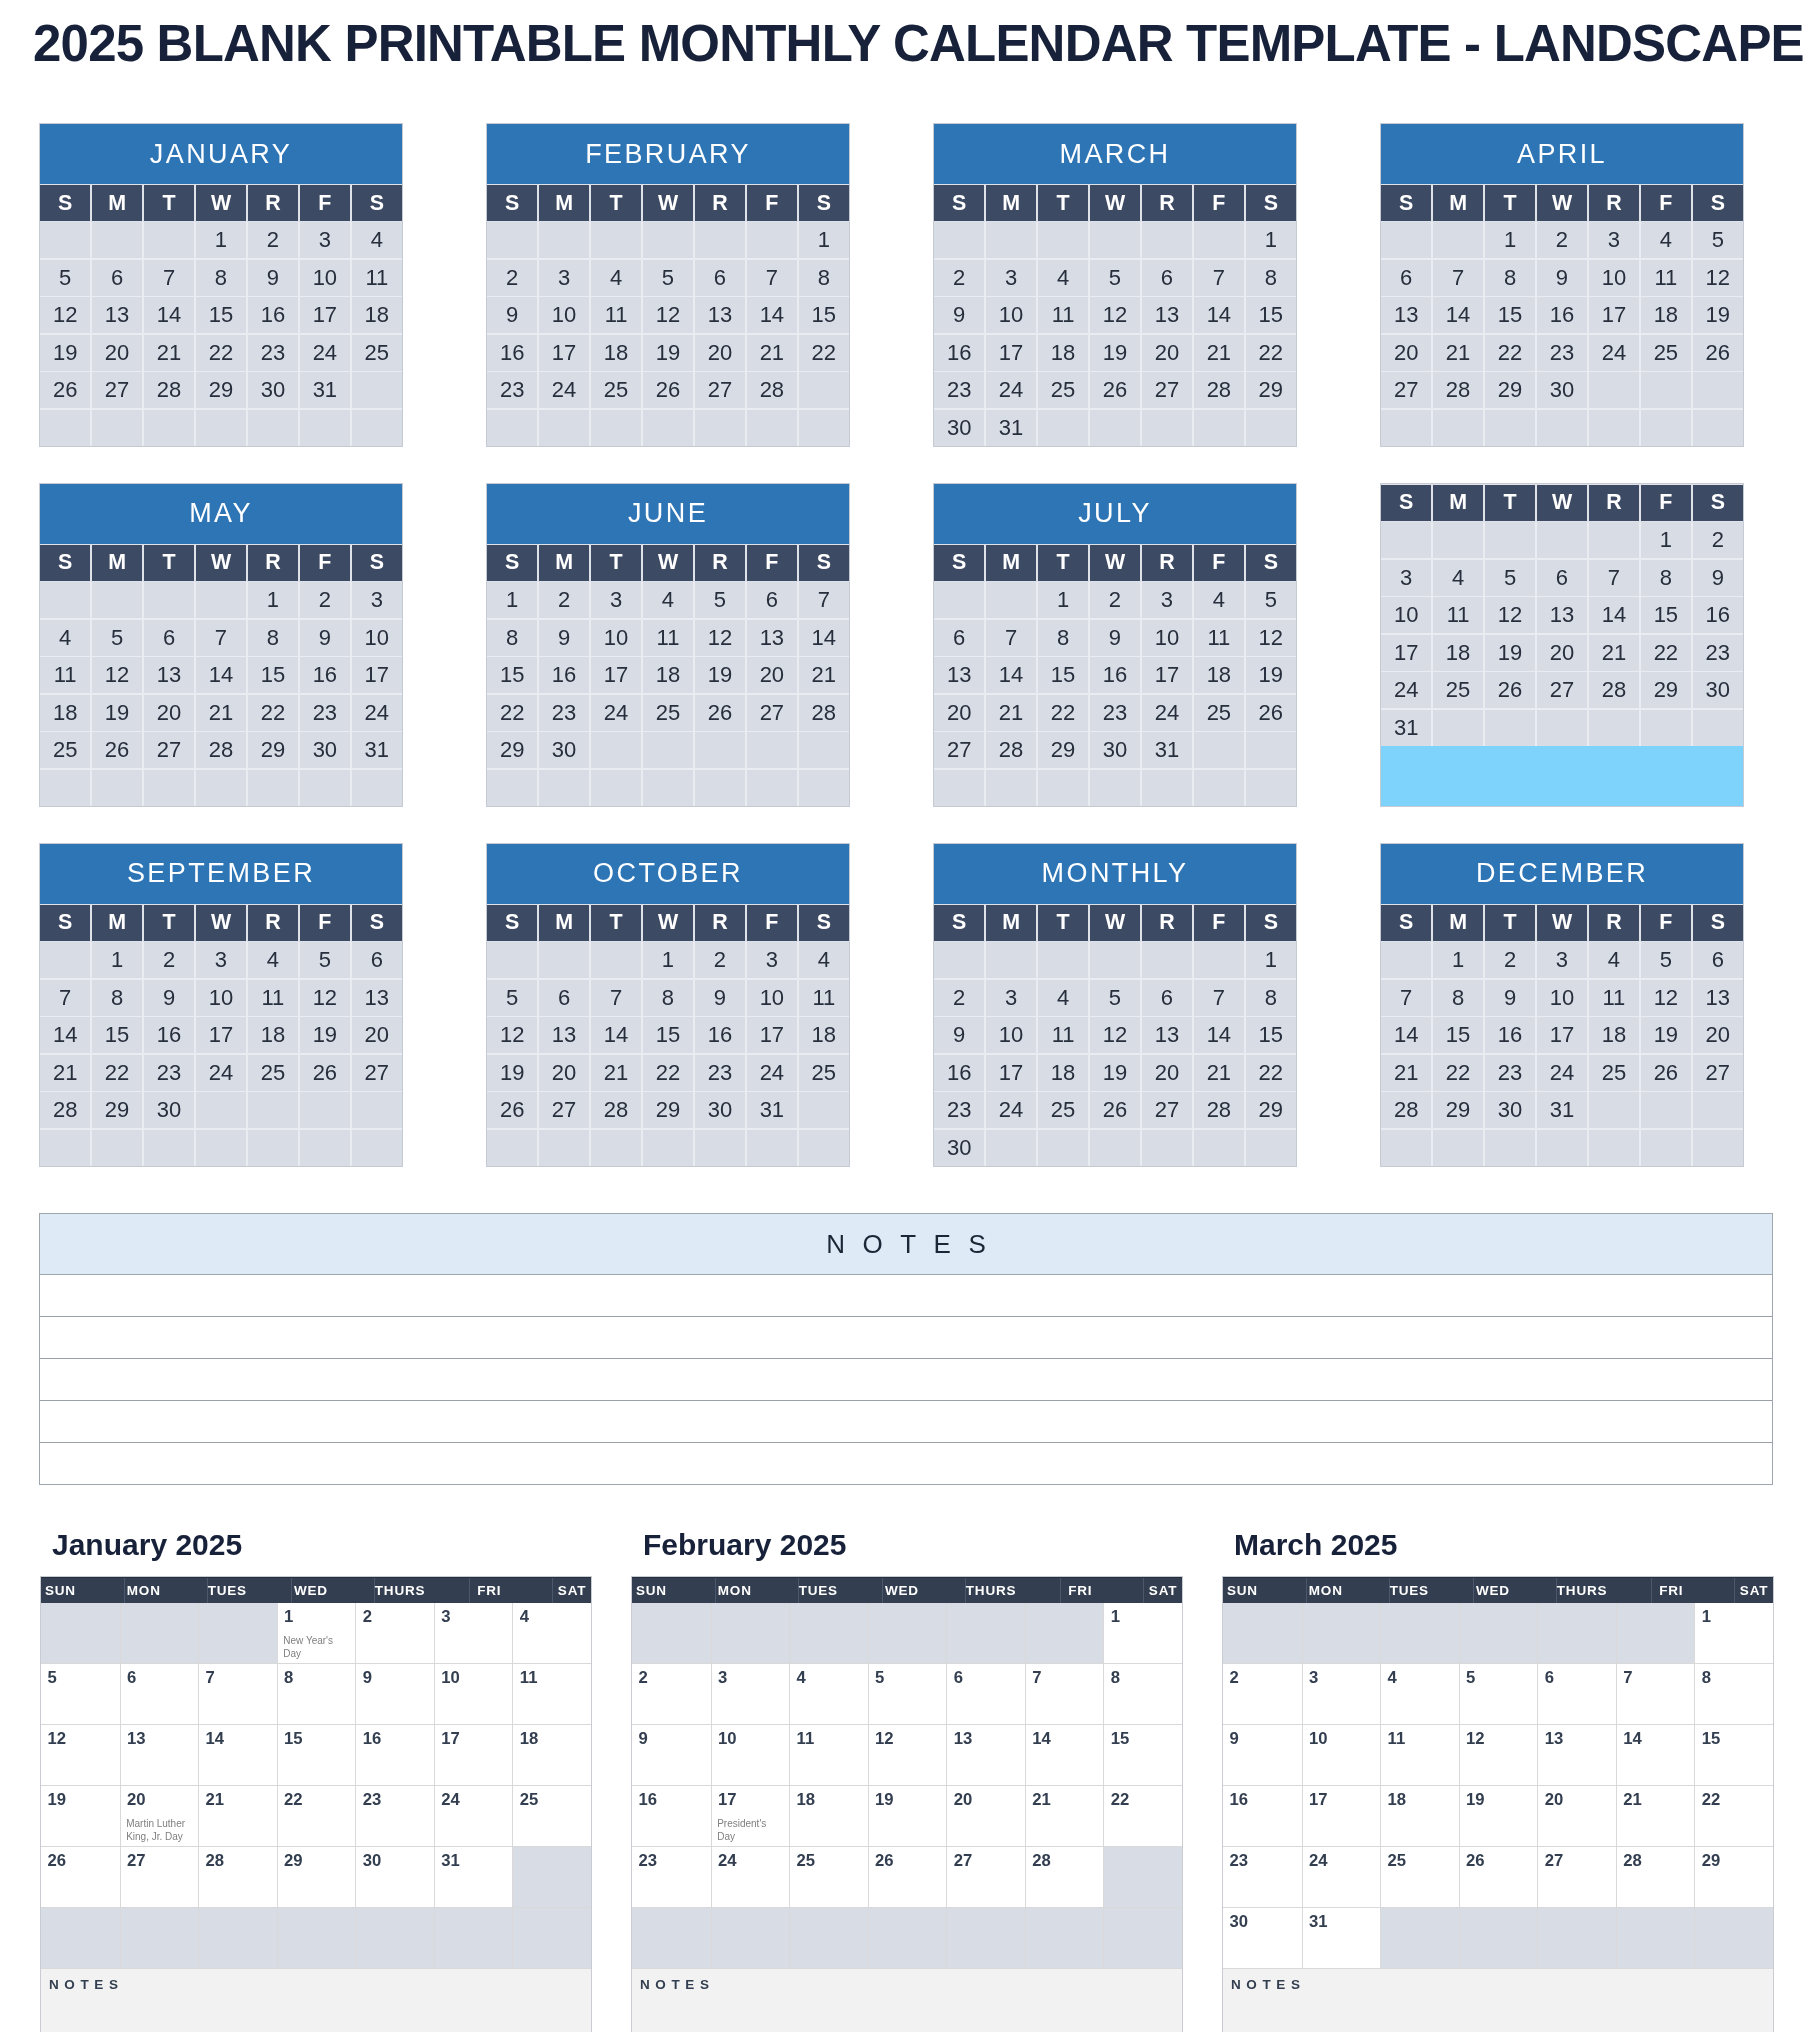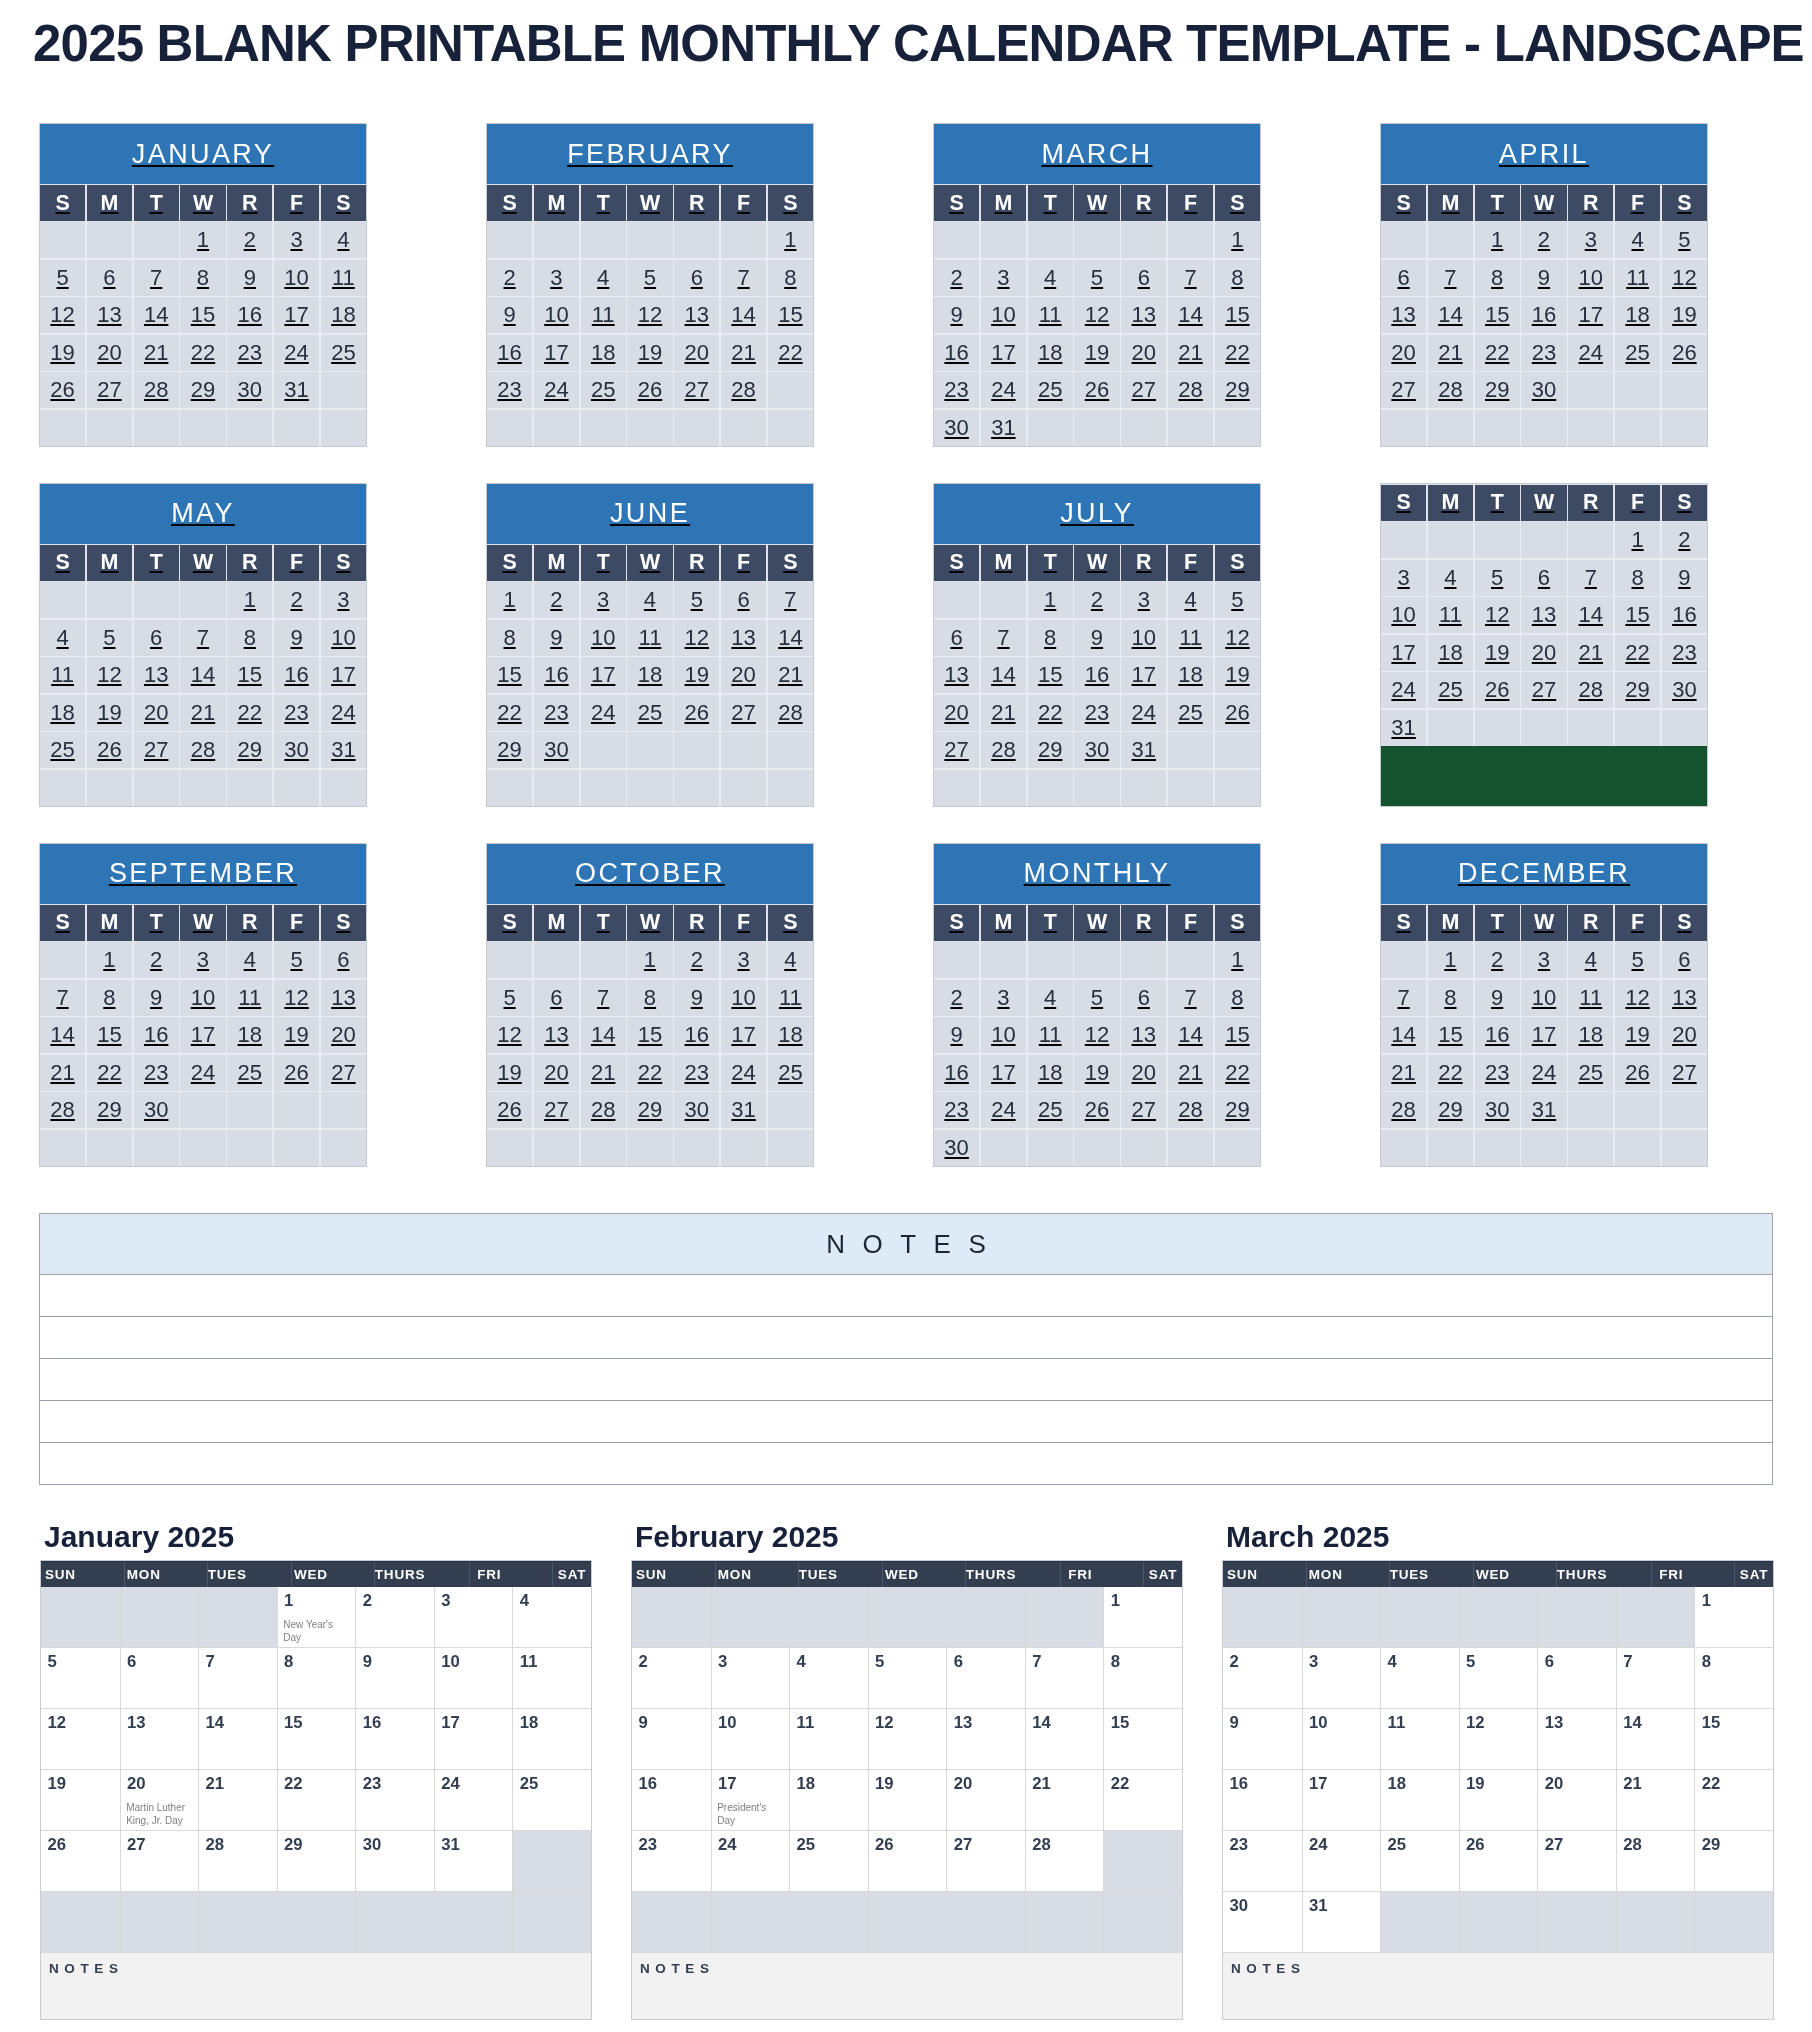--- a/index.html
+++ b/index.html
@@ -7,21 +7,21 @@
         font-family:"Liberation Sans",sans-serif;overflow:hidden;}
 
   
   .page-title{position:absolute;left:29px;top:9.5px;margin:4px;
     font-size:51px;font-weight:bold;letter-spacing:-0.8px;white-space:nowrap;
     color:var(--title-text,#18213A);}
 
   
   .mini-grid{position:absolute;left:39px;top:123px;display:grid;
     grid-template-columns:repeat(4,388px);column-gap:59px;row-gap:36px;}
-  .mini-cal{width:328px;border:0.8px solid #c6cbd3;box-sizing:border-box;background:#14532d;text-decoration:underline;}
+  .mini-cal{width:364px;border:0.8px solid #c6cbd3;box-sizing:border-box;background:#7dd3fc;}
   .mini-title{height:60px;background:var(--accent-blue,#2E75B6);color:#ffffff;
     display:flex;align-items:center;justify-content:center;
     font-size:27px;letter-spacing:2.4px;font-weight:400;}
   .mini-dow{display:grid;grid-template-columns:repeat(7,1fr);gap:1.6px;
     background:#dfe3e9;border-top:1.6px solid #dfe3e9;border-bottom:1.6px solid #dfe3e9;}
   .mdow{height:36px;background:var(--slate-header,#3D4A63);color:#ffffff;
     font-weight:bold;font-size:21.4px;display:flex;align-items:center;justify-content:center;}
   .mini-days{display:grid;grid-template-columns:repeat(7,1fr);gap:1.6px;background:#e9ecf1;}
   .mcell{height:36px;background:var(--cell-shade,#D7DCE5);display:flex;
     align-items:center;justify-content:center;font-size:22px;color:#272e3c;}
@@ -32,21 +32,21 @@
   .notes-header{height:60px;background:var(--notes-header-bg,#DEEAF6);
     display:flex;align-items:center;justify-content:center;
     font-size:26px;letter-spacing:17.5px;text-indent:17.5px;color:#1d2636;
     border-bottom:1.6px solid #9fa5ad;font-weight:400;}
   .note-line{height:41px;background:#ffffff;border-bottom:1.6px solid #9aa0a8;}
   .note-line:last-child{border-bottom:none;}
 
   
   .large-grid{position:absolute;left:40px;top:1514px;display:grid;
     grid-template-columns:repeat(3,552px);column-gap:39px;}
-  .large-title{margin:4px;font-size:30px;font-weight:bold;line-height:38px;height:38px;
+  .large-title{margin:12px;font-size:30px;font-weight:bold;line-height:38px;height:38px;
     color:var(--title-text,#18213A);}
   .large-table{border:0.8px solid #c9ccd1;box-sizing:border-box;background:#ffffff;}
   .large-dow{display:grid;grid-template-columns:repeat(7,1fr);
     background:var(--dark-header,#333F50);border-top:1.6px solid #252f3f;gap:44px;}
   .ldow{height:24.6px;display:flex;align-items:center;justify-content:center;
     color:#ffffff;font-weight:bold;font-size:13.5px;letter-spacing:0.8px;
     border-left:0.8px solid #4a576d;}
   .ldow:first-child{border-left:none;}
   .lweek{display:grid;grid-template-columns:repeat(7,1fr);height:60px;
     border-top:0.8px solid #d9d9d9;}

